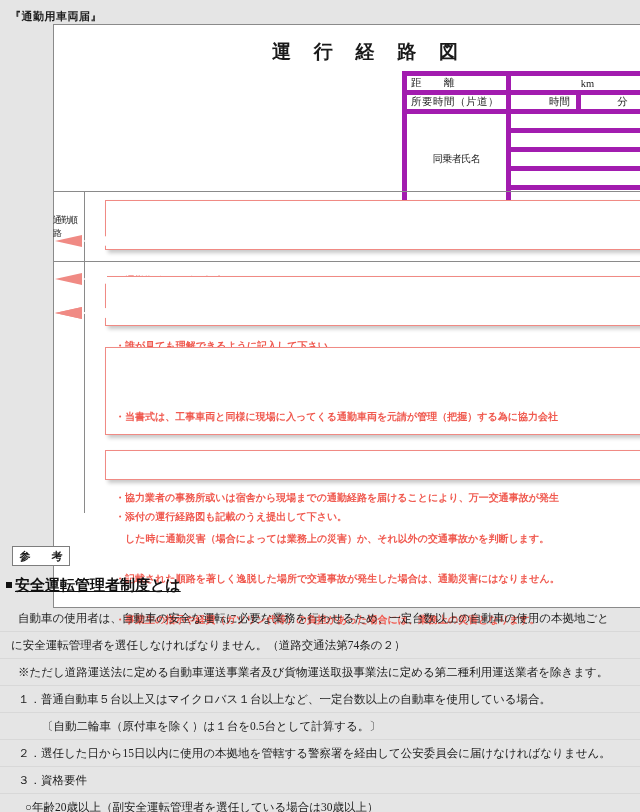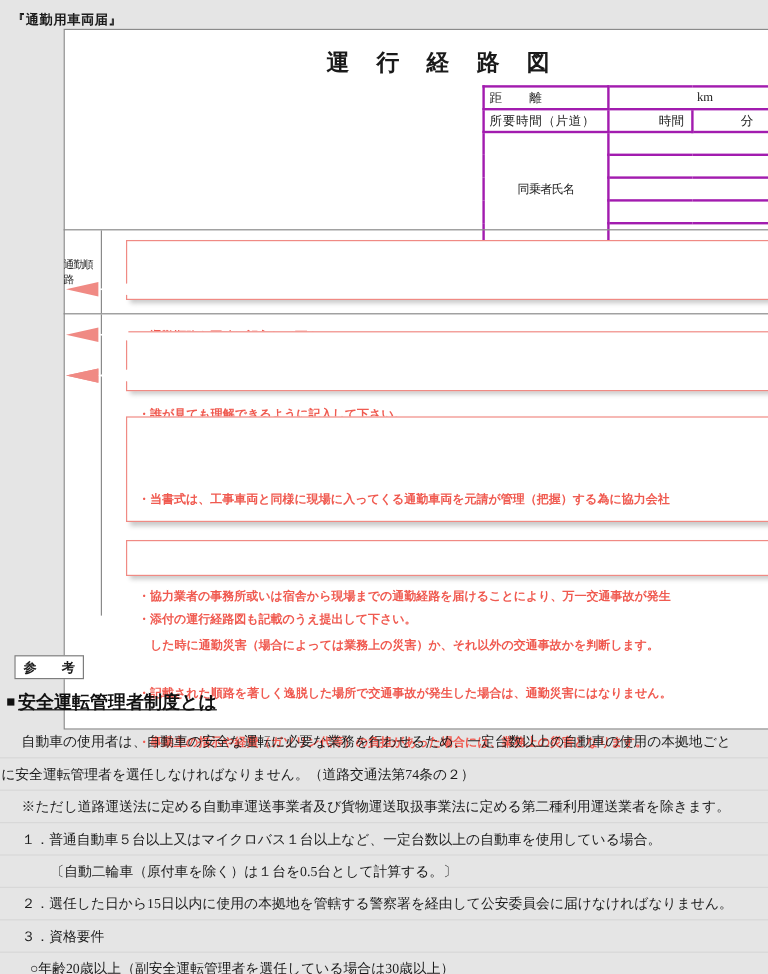--- a/index.html
+++ b/index.html
@@ -54,21 +54,21 @@
   
   .info-table {
     position: absolute;
     left: 348px; top: 46px;
     width: 268px;
     border-collapse: collapse;
     font-size: 10.5px;
     color: #1c1c1c;
   }
   .info-table td {
-    border: 2px solid #a21caf;
+    border: 5px solid #a21caf;
     height: 19px;
     padding: 0 4px;
     vertical-align: middle;
     white-space: nowrap;
   }
   .info-table td.lbl { width: 104px; letter-spacing: 0.5px; }
   .info-table td.unit-r { text-align: center; padding-right: 5px; }
   .info-table td.unit-c { text-align: right; padding-right: 6px; width: 70px;}
   .info-table td.namecell {
     width: 52px;
@@ -202,21 +202,21 @@
     height: 27px;
     border-bottom: 1px solid #d8d8d8;
     font-size: 11.5px;
     color: #1c1c1c;
     display: flex;
     align-items: center;
     white-space: nowrap;
     letter-spacing: 0px;
   }
   .tline.first { border-bottom: 1px solid #d8d8d8; }
-  .i0 { padding-left: 1px; }
+  .i0 { padding-left: 11px; }
   .i1 { padding-left: 18px; }
   .i2 { padding-left: 25px; }
   .i3 { padding-left: 42px; }
 </style>
 </head>
 <body>
 
 <div id="page">
 
   <div class="doc-title">『通勤用車両届』</div>

